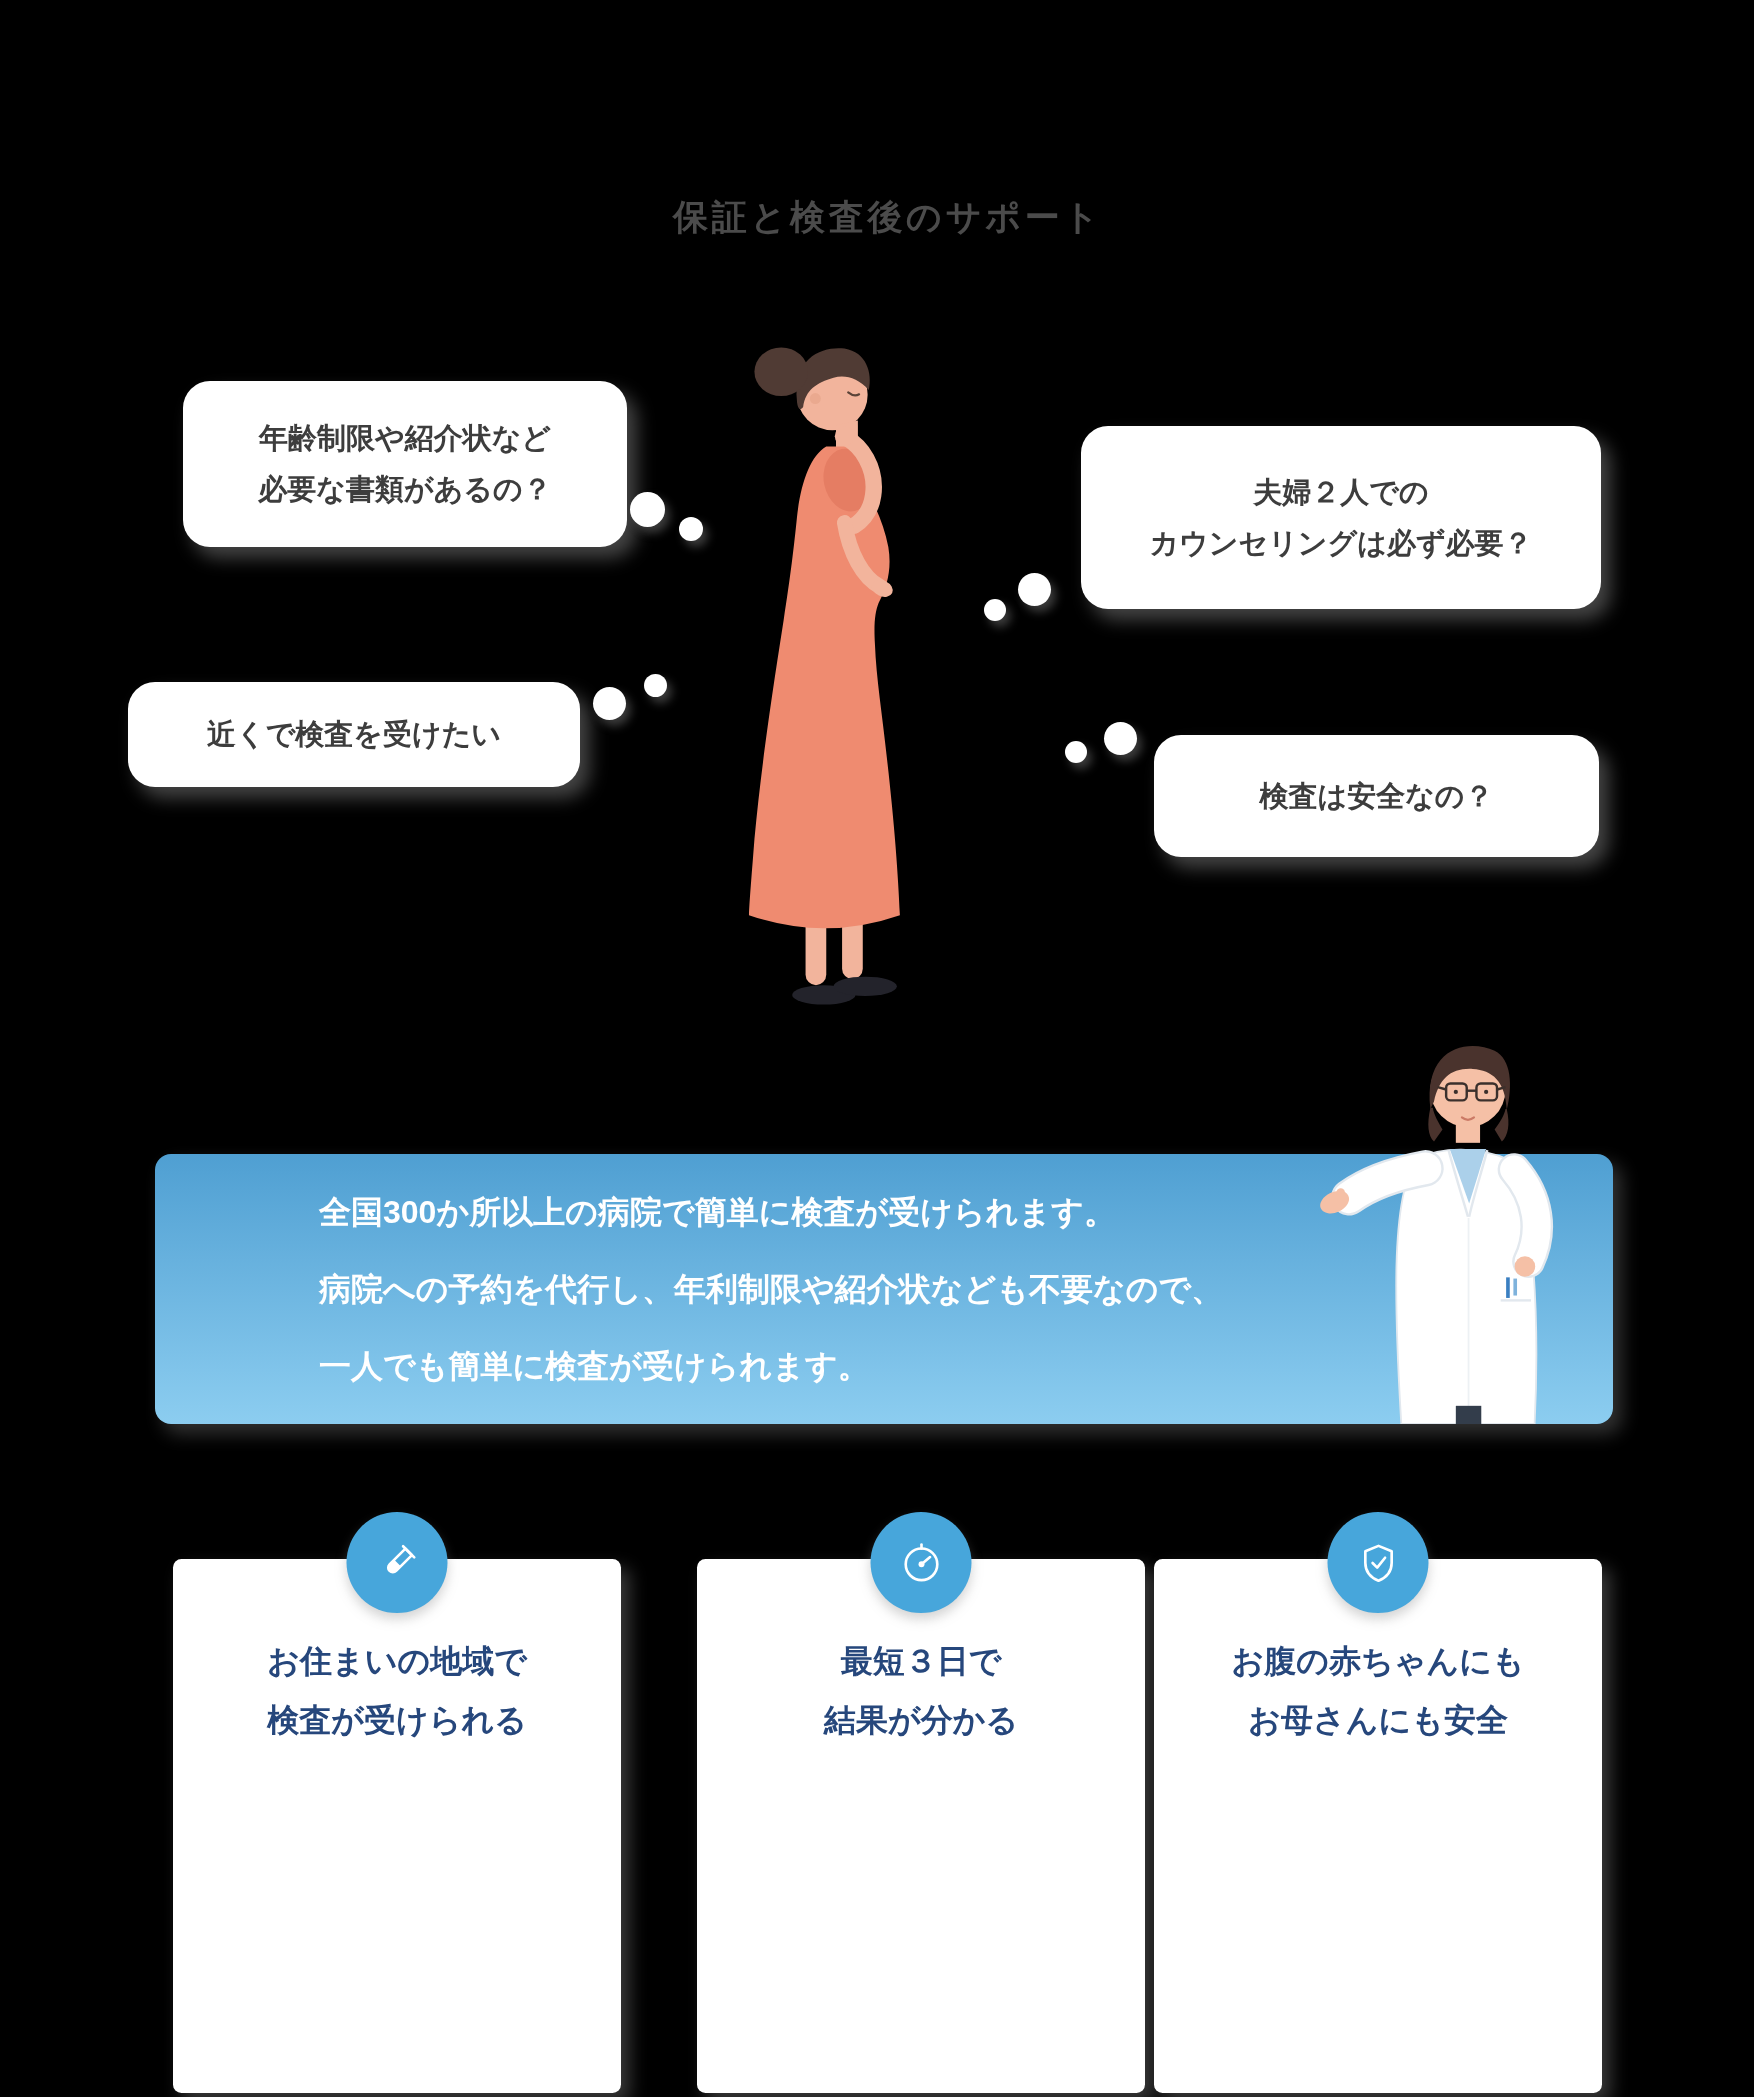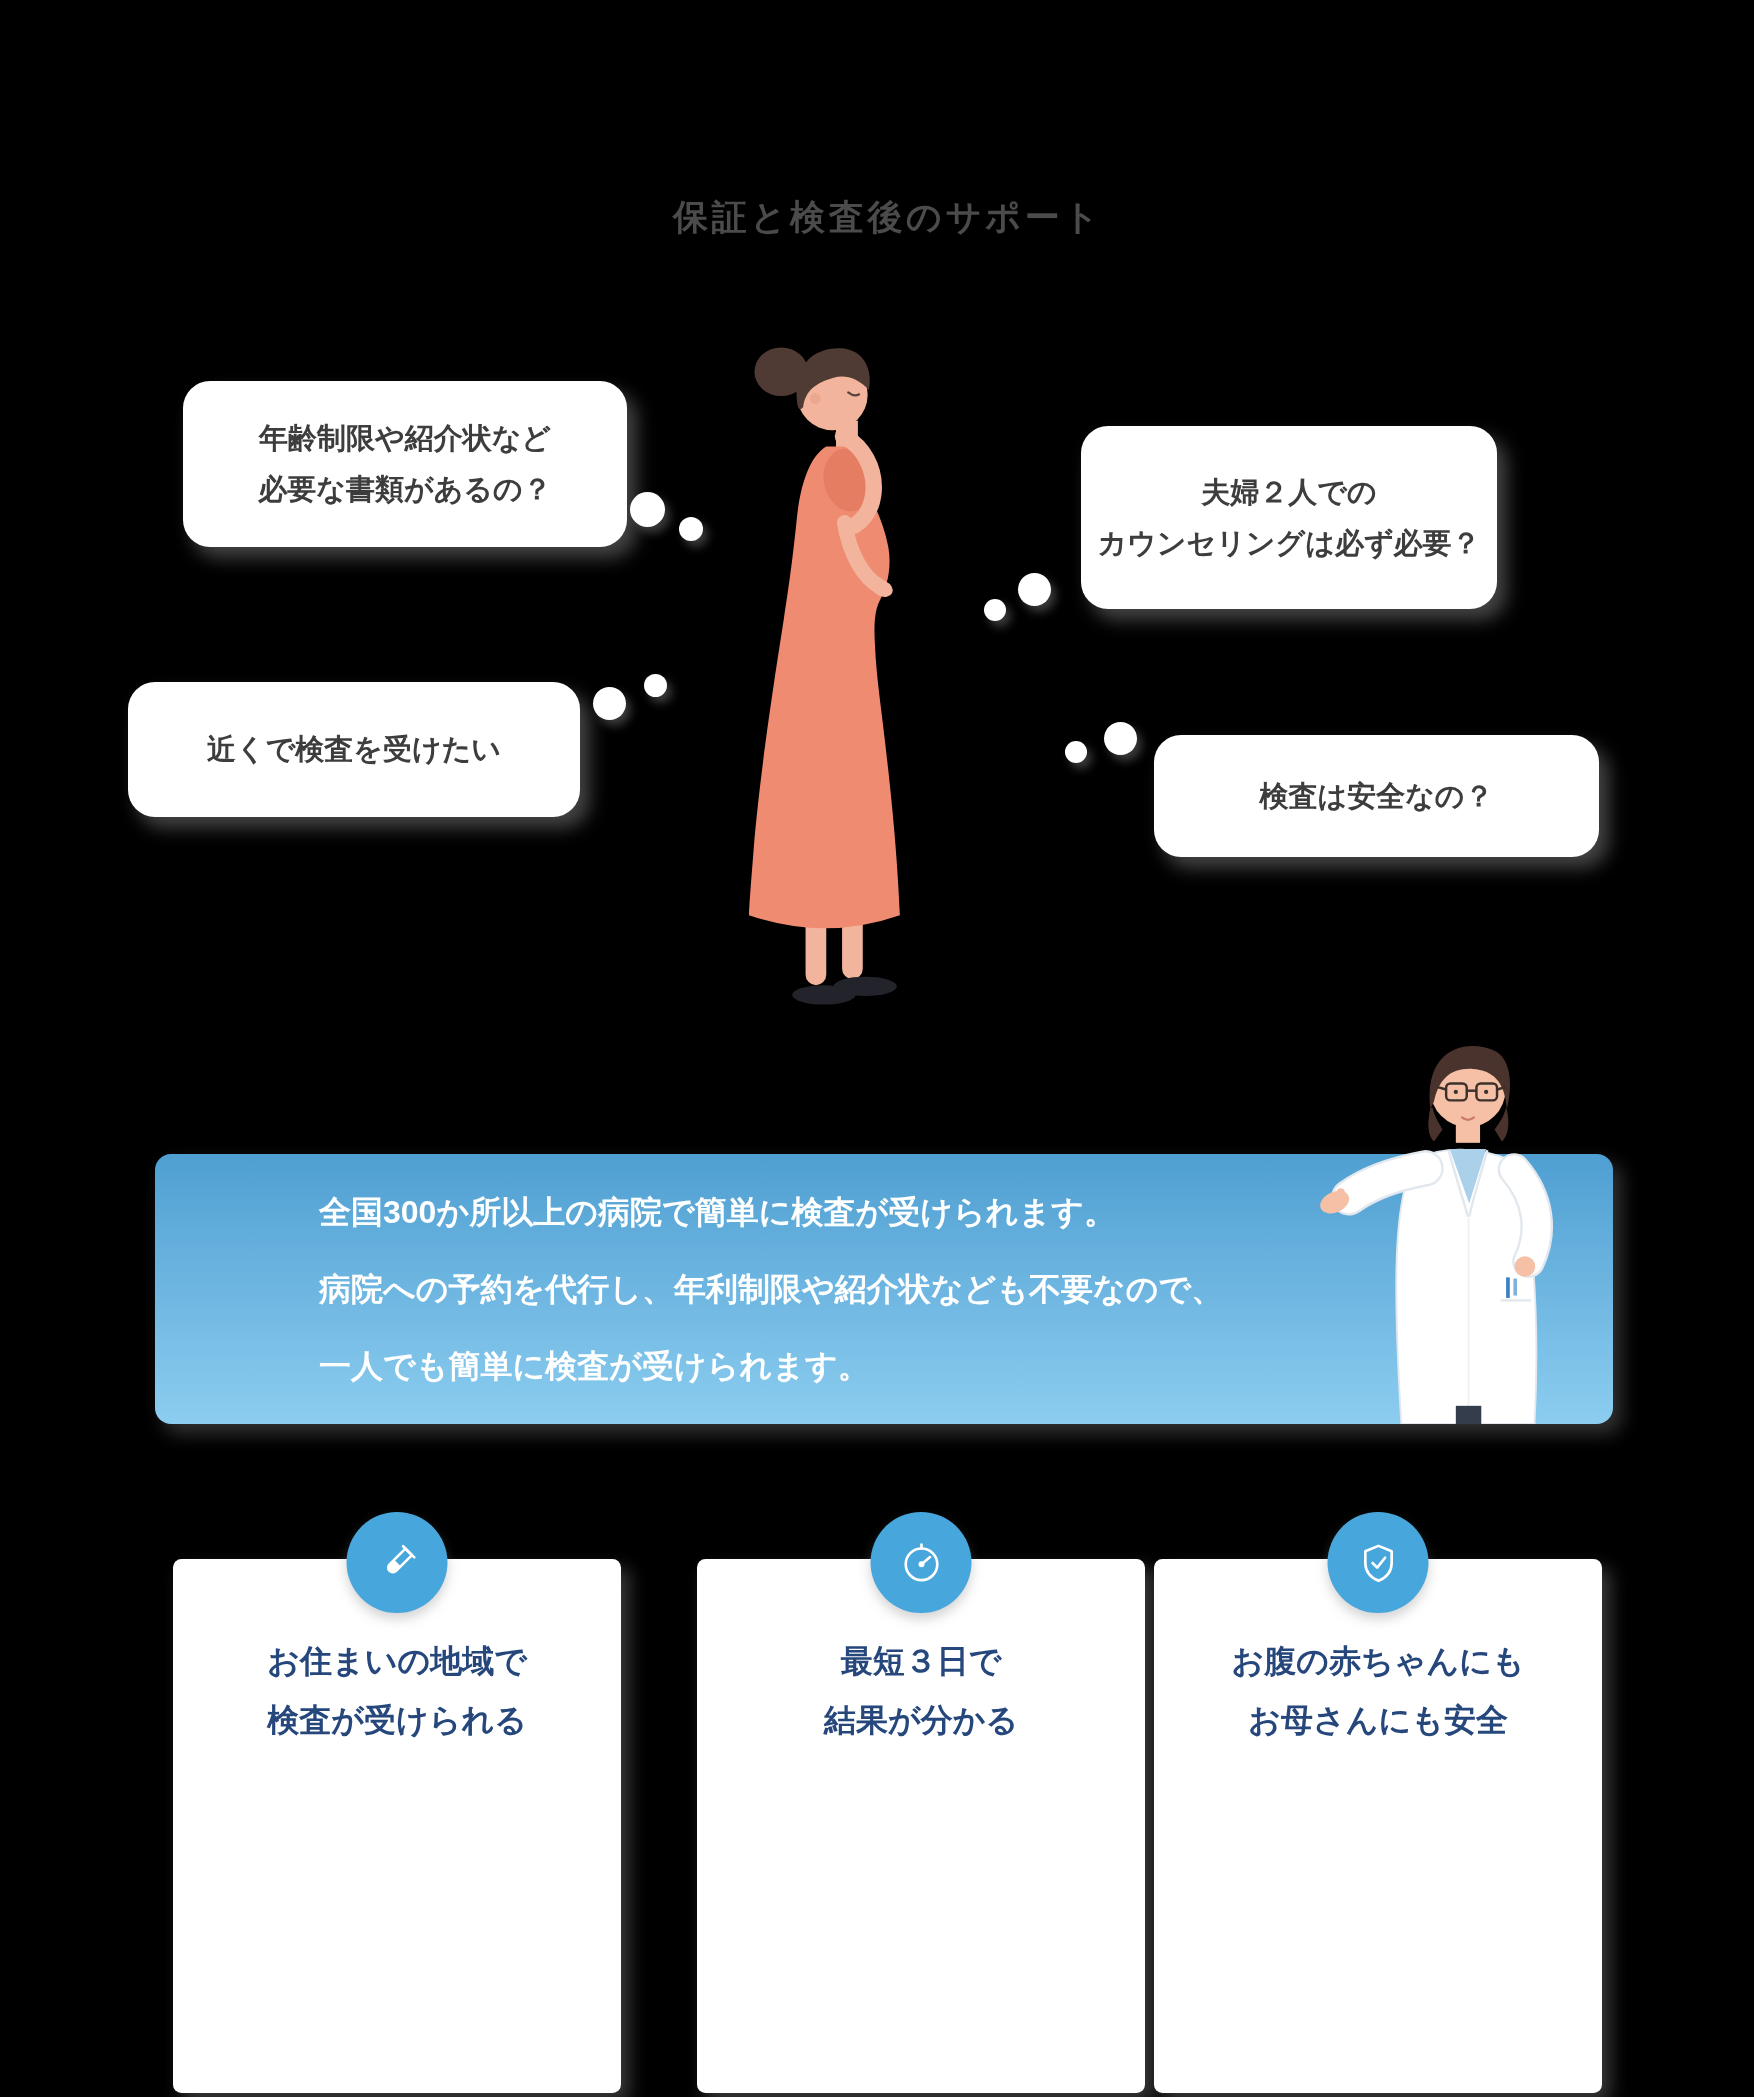--- a/index.html
+++ b/index.html
@@ -65,26 +65,26 @@
 </head>
 <body>
 
 <h1 class="section-title">保証と検査後のサポート</h1>
 
 <div class="bubble" style="left:183px;top:381px;width:444px;height:166px;">年齢制限や紹介状など
 必要な書類があるの？</div>
 <span class="dot" style="left:630px;top:492px;width:35px;height:35px;"></span>
 <span class="dot" style="left:679px;top:517px;width:24px;height:24px;"></span>
 
-<div class="bubble" style="left:1081px;top:426px;width:416px;height:183px;">夫婦２人での
+<div class="bubble" style="left:1081px;top:426px;width:520px;height:183px;">夫婦２人での
 カウンセリングは必ず必要？</div>
 <span class="dot" style="left:1018px;top:573px;width:33px;height:33px;"></span>
 <span class="dot" style="left:984px;top:599px;width:22px;height:22px;"></span>
 
-<div class="bubble" style="left:128px;top:682px;width:452px;height:135px;">近くで検査を受けたい</div>
+<div class="bubble" style="left:128px;top:682px;width:452px;height:105px;">近くで検査を受けたい</div>
 <span class="dot" style="left:593px;top:687px;width:33px;height:33px;"></span>
 <span class="dot" style="left:644px;top:674px;width:23px;height:23px;"></span>
 
 <div class="bubble" style="left:1154px;top:735px;width:445px;height:122px;">検査は安全なの？</div>
 <span class="dot" style="left:1104px;top:722px;width:33px;height:33px;"></span>
 <span class="dot" style="left:1065px;top:741px;width:22px;height:22px;"></span>
 
 <svg class="woman-illu" viewBox="0 0 430 1170" aria-hidden="true">
 
   <rect x="188" y="940" width="34" height="130" rx="17" fill="#f2b49c"></rect>

